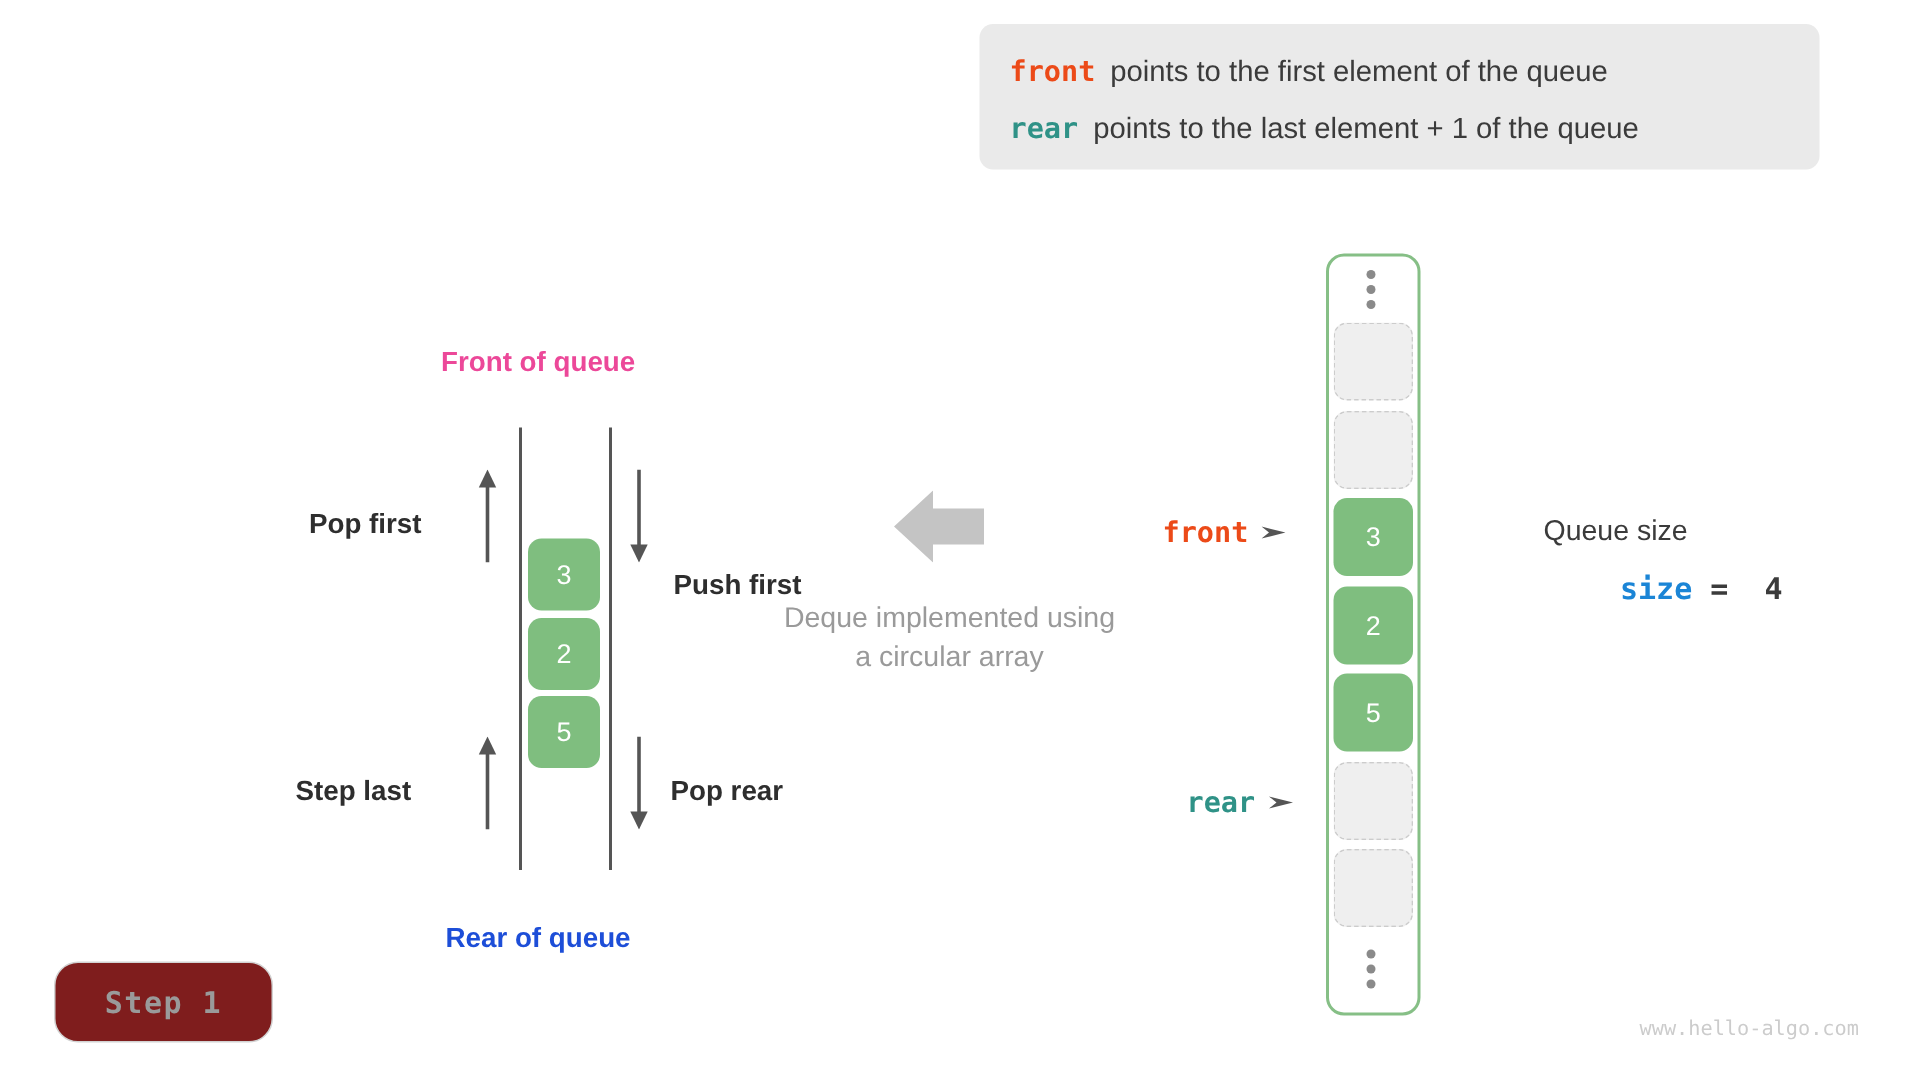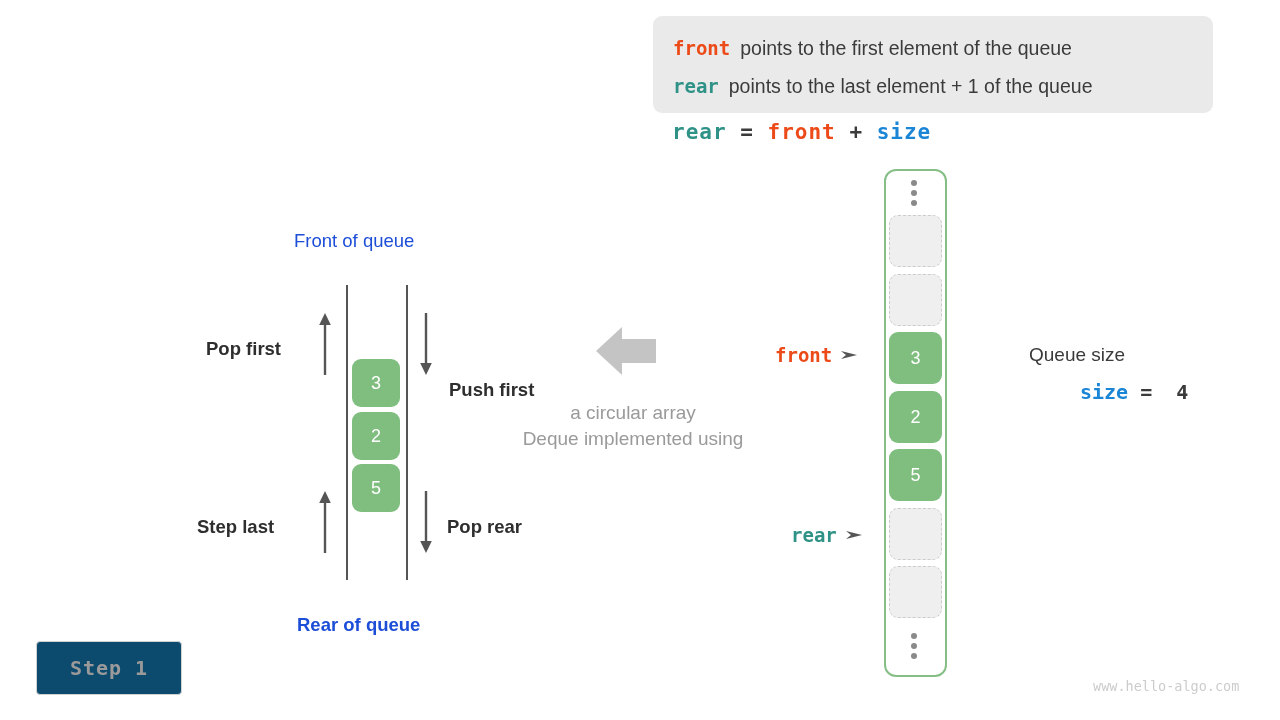--- a/index.html
+++ b/index.html
@@ -58,21 +58,21 @@
     font-weight: 700;
     font-size: 21px;
     letter-spacing: 1px;
     color: #3b3b3b;
     white-space: pre;
   }
 
   
   #front-of-queue-label {
     left: 294px; top: 230px;
-    font-size: 18.5px; font-weight: 400; color: #1d4ed8;
+    font-size: 18.5px; font-weight: 700; color: #ec4899;
     white-space: nowrap;
   }
   #rear-of-queue-label {
     left: 297px; top: 614px;
     font-size: 18.5px; font-weight: 700; color: #1d4ed8;
     white-space: nowrap;
   }
   .rail {
     background: #555555;
     width: 1.6px;
@@ -195,22 +195,22 @@
     font-size: 20px;
     color: #3b3b3b;
     white-space: pre;
   }
 
   
   #step-badge {
     left: 36px; top: 641px;
     width: 144px; height: 52px;
     border: 1.4px solid #d2d2d2;
-    border-radius: 4px;
-    background: #0c4a6e;
+    border-radius: 16px;
+    background: #7f1d1d;
     display: flex;
     align-items: center;
     justify-content: center;
     font-family: "DejaVu Sans Mono", "Liberation Mono", monospace;
     font-weight: 700;
     font-size: 20px;
     letter-spacing: 1px;
     color: #9a9a9a;
   }
 
@@ -230,21 +230,20 @@
 
   <div class="abs" id="legend-box">
     <div class="legend-line" id="legend-line-front">
       <span class="mono-kw kw-front">front</span><span class="legend-text">points to the first element of the queue</span>
     </div>
     <div class="legend-line" id="legend-line-rear">
       <span class="mono-kw kw-rear">rear</span><span class="legend-text">points to the last element + 1 of the queue</span>
     </div>
   </div>
 
-  <div class="abs" id="formula"><span class="kw-rear">rear</span><span> = </span><span class="kw-front">front</span><span> + </span><span class="kw-size">size</span></div>
 
   <div class="abs" id="front-of-queue-label">Front of queue</div>
   <div class="abs" id="rear-of-queue-label">Rear of queue</div>
 
   <div class="abs rail" id="rail-left"></div>
   <div class="abs rail" id="rail-right"></div>
 
   <div class="abs op-label" id="pop-first-label">Pop first</div>
   <div class="abs op-label" id="push-first-label">Push first</div>
   <div class="abs op-label" id="push-last-label">Step last</div>
@@ -271,22 +270,22 @@
   </svg>
 
   <div class="abs deque-cell" id="deque-cell-0">3</div>
   <div class="abs deque-cell" id="deque-cell-1">2</div>
   <div class="abs deque-cell" id="deque-cell-2">5</div>
 
   <svg class="abs" id="big-left-arrow" width="60" height="48" viewBox="0 0 60 48">
     <polygon points="0,24 26,0 26,12 60,12 60,36 26,36 26,48" fill="#c4c4c4"></polygon>
   </svg>
   <div class="abs" id="circular-caption">
+    <div>Deque implemented using</div>
     <div>a circular array</div>
-    <div>Deque implemented using</div>
   </div>
 
   <div class="abs" id="array-container"></div>
 
   <div class="ellipsis-dots" id="ellipsis-top">
       <i></i>
       <i></i>
       <i></i>
     </div>
 

